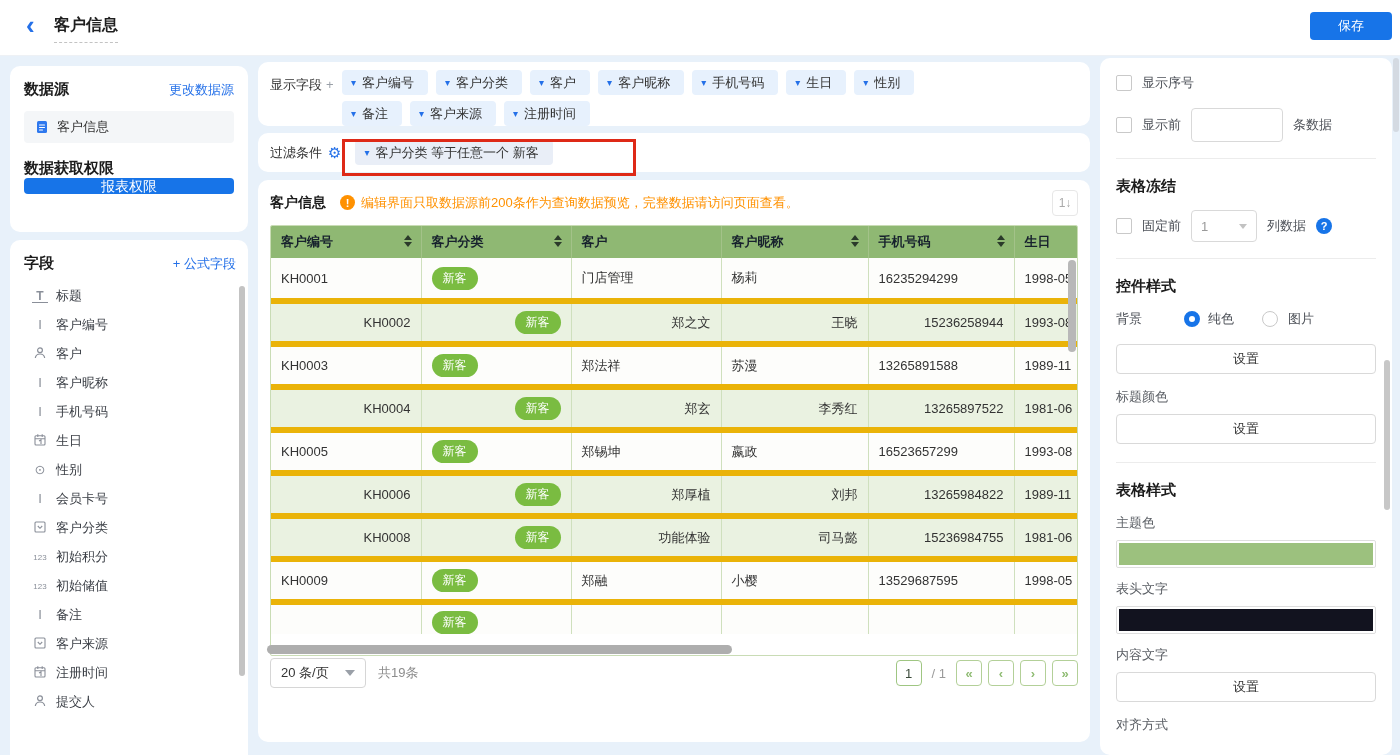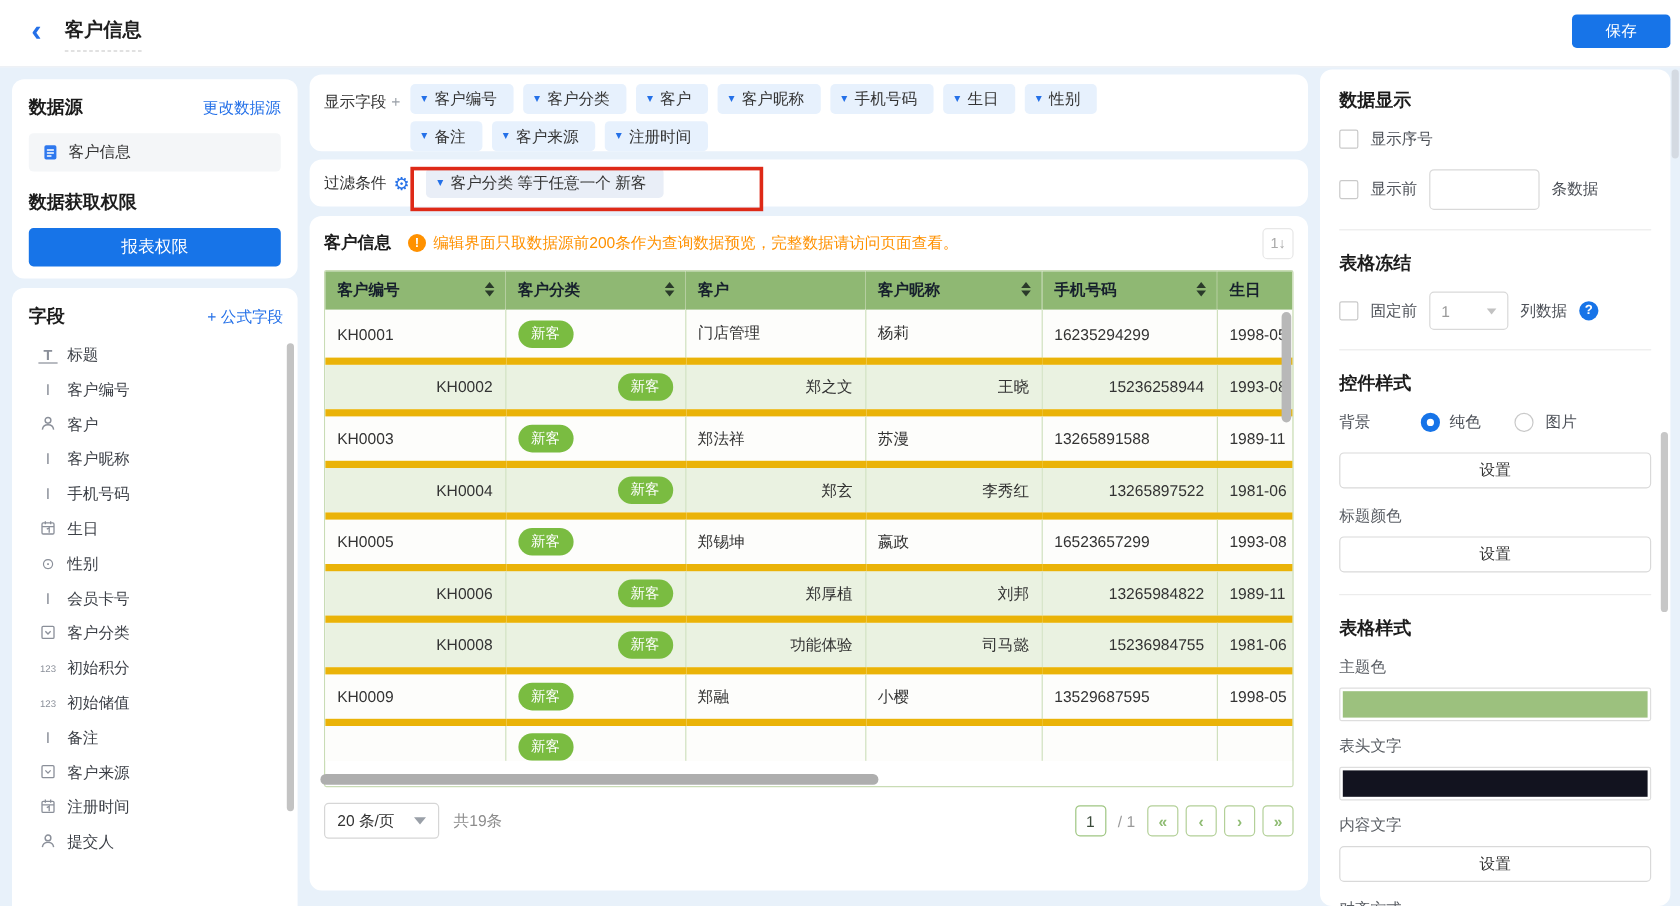--- a/index.html
+++ b/index.html
@@ -15,21 +15,21 @@
   .card { background:#fff; border-radius:10px; }
 
   
   .left-col { position:absolute; left:10px; top:66px; width:238px; }
   .ds-card { height:166px; padding:14px; position:relative; }
   .ds-head { display:flex; justify-content:space-between; align-items:center; }
   .sec-title { font-size:15px; font-weight:700; color:#1c1c1c; }
   .blue-link { color:#2470e8; font-size:13px; cursor:pointer; }
   .ds-item { margin-top:12px; height:32px; background:#f4f6f8; border-radius:4px; display:flex; align-items:center; padding:0 10px; gap:7px; }
   .perm-title { margin-top:16px; font-size:15px; font-weight:700; color:#1c1c1c; }
-  .perm-btn { margin-top:12px; width:100%; height:32px; background:#1774e8; color:#fff; border:none; border-radius:4px; font-size:14px; cursor:pointer; }
+  .perm-btn { width:100%; height:16px; background:#1774e8; color:#fff; border:none; border-radius:4px; font-size:14px; cursor:pointer; }
 
   .fields-card { margin-top:8px; height:540px; padding:14px 12px 10px 14px; position:relative; overflow:hidden; }
   .fields-head { display:flex; justify-content:space-between; align-items:center; margin-bottom:8px; }
   .field-item { display:flex; align-items:center; gap:8px; height:29px; padding-left:8px; color:#3b3f46; cursor:grab; border-radius:4px; }
   .f-ic { width:16px; height:16px; display:inline-flex; align-items:center; justify-content:center; color:#8a8f99; font-size:12px; flex:0 0 16px; }
   .f-ic.num { font-size:8px; letter-spacing:0; }
   .f-ic.ttl { font-weight:700; font-size:12px; border-bottom:1px solid #8a8f99; line-height:11px; height:13px; }
   .scroll-thumb { position:absolute; border-radius:4px; background:#c3c3c3; }
   .fields-thumb { right:3px; top:46px; width:6px; height:390px; }
 
@@ -62,21 +62,21 @@
   .tri-up { width:0; height:0; border-left:4px solid transparent; border-right:4px solid transparent; border-bottom:5px solid #2a3a2a; }
   .tri-dn { width:0; height:0; border-left:4px solid transparent; border-right:4px solid transparent; border-top:5px solid #2a3a2a; }
   tbody td { height:43px; padding:0 10px; font-size:13px; color:#333; border-right:1px solid #cfe0bd; border-bottom:6px solid #eab308; white-space:nowrap; overflow:hidden; }
   tbody tr.w { background:#fdfdfb; }
   tbody tr.g { background:#eaf2e1;text-align:right; }
   .badge { display:inline-block; background:#7abc41; color:#fff; font-size:12px; line-height:23px; padding:0 11px; border-radius:12px; }
   tr.partial td { height:14px; border-bottom:none; }
   .v-thumb { right:1px; top:34px; width:8px; height:92px; background:#b8b8b8; }
   .h-thumb { left:9px; bottom:2px; width:465px; height:9px; background:#aeaeae; border-radius:5px; position:absolute; }
 
-  .pagination { margin-top:13px; display:flex; align-items:center; }
+  .pagination { margin-top:2px; display:flex; align-items:center; }
   .psize { width:96px; height:30px; border:1px solid #d6d6d6; border-radius:4px; display:flex; align-items:center; justify-content:space-between; padding:0 10px; color:#333; cursor:pointer; background:#fff; }
   .caret-dn { width:0; height:0; border-left:5px solid transparent; border-right:5px solid transparent; border-top:6px solid #9aa0a8; }
   .ptotal { margin-left:12px; color:#8c8c8c; }
   .pager { margin-left:auto; display:flex; align-items:center; gap:6px; }
   .pnum { width:26px; height:26px; border:1px solid #9fc682; border-radius:4px; display:flex; align-items:center; justify-content:center; color:#3a4a3a; background:#fff; }
   .pof { color:#9a9a9a; margin:0 4px; }
   .pbtn { width:26px; height:26px; border:1px solid #b3d098; border-radius:4px; background:#fff; color:#8fbc73; font-weight:700; font-size:13px; display:flex; align-items:center; justify-content:center; cursor:pointer; }
 
   
   .right-col { position:absolute; left:1100px; top:58px; width:292px; height:697px; padding:16px; overflow:hidden; }
@@ -427,21 +427,20 @@
         <span class="pbtn">«</span>
         <span class="pbtn">‹</span>
         <span class="pbtn">›</span>
         <span class="pbtn">»</span>
       </span>
     </div>
   </div>
 </div>
 
 <div class="right-col card">
-  <div class="rp-title">数据显示</div>
   <div class="rp-row">
     <span class="checkbox"></span>
     <span>显示序号</span>
   </div>
   <div class="rp-row">
     <span class="checkbox"></span>
     <span>显示前</span>
     <input class="rp-input" value="" style="">
     <span>条数据</span>
   </div>

